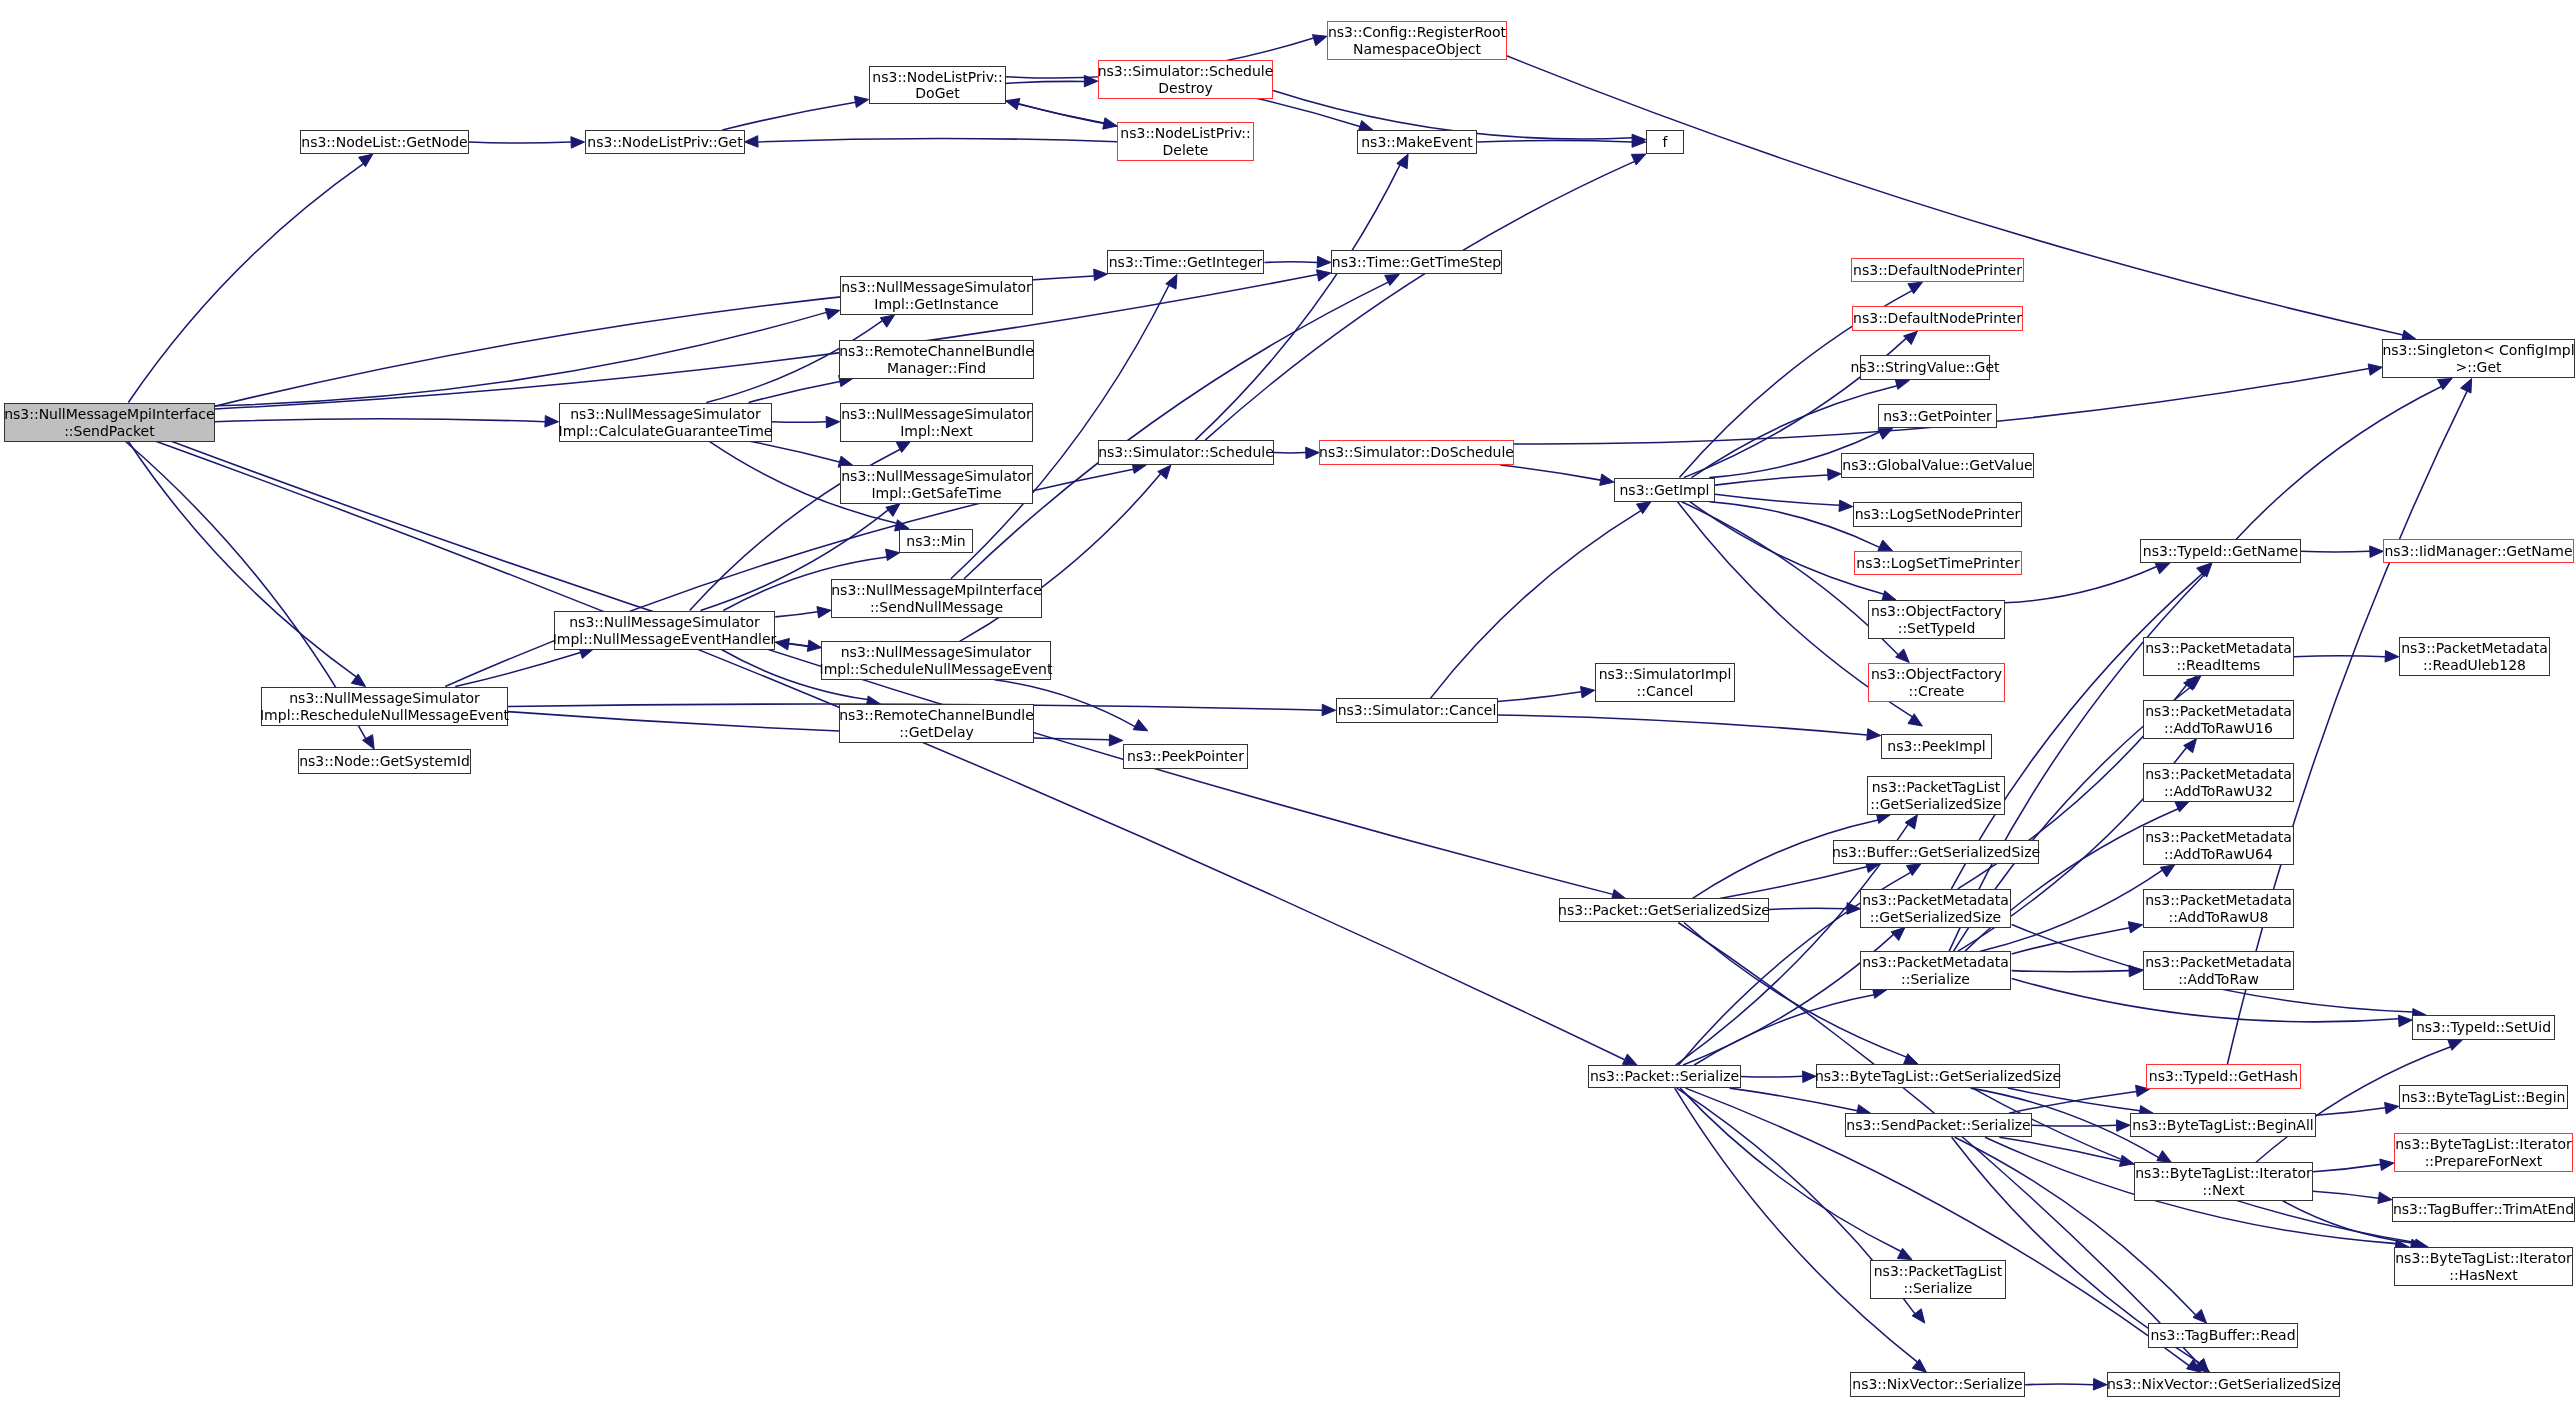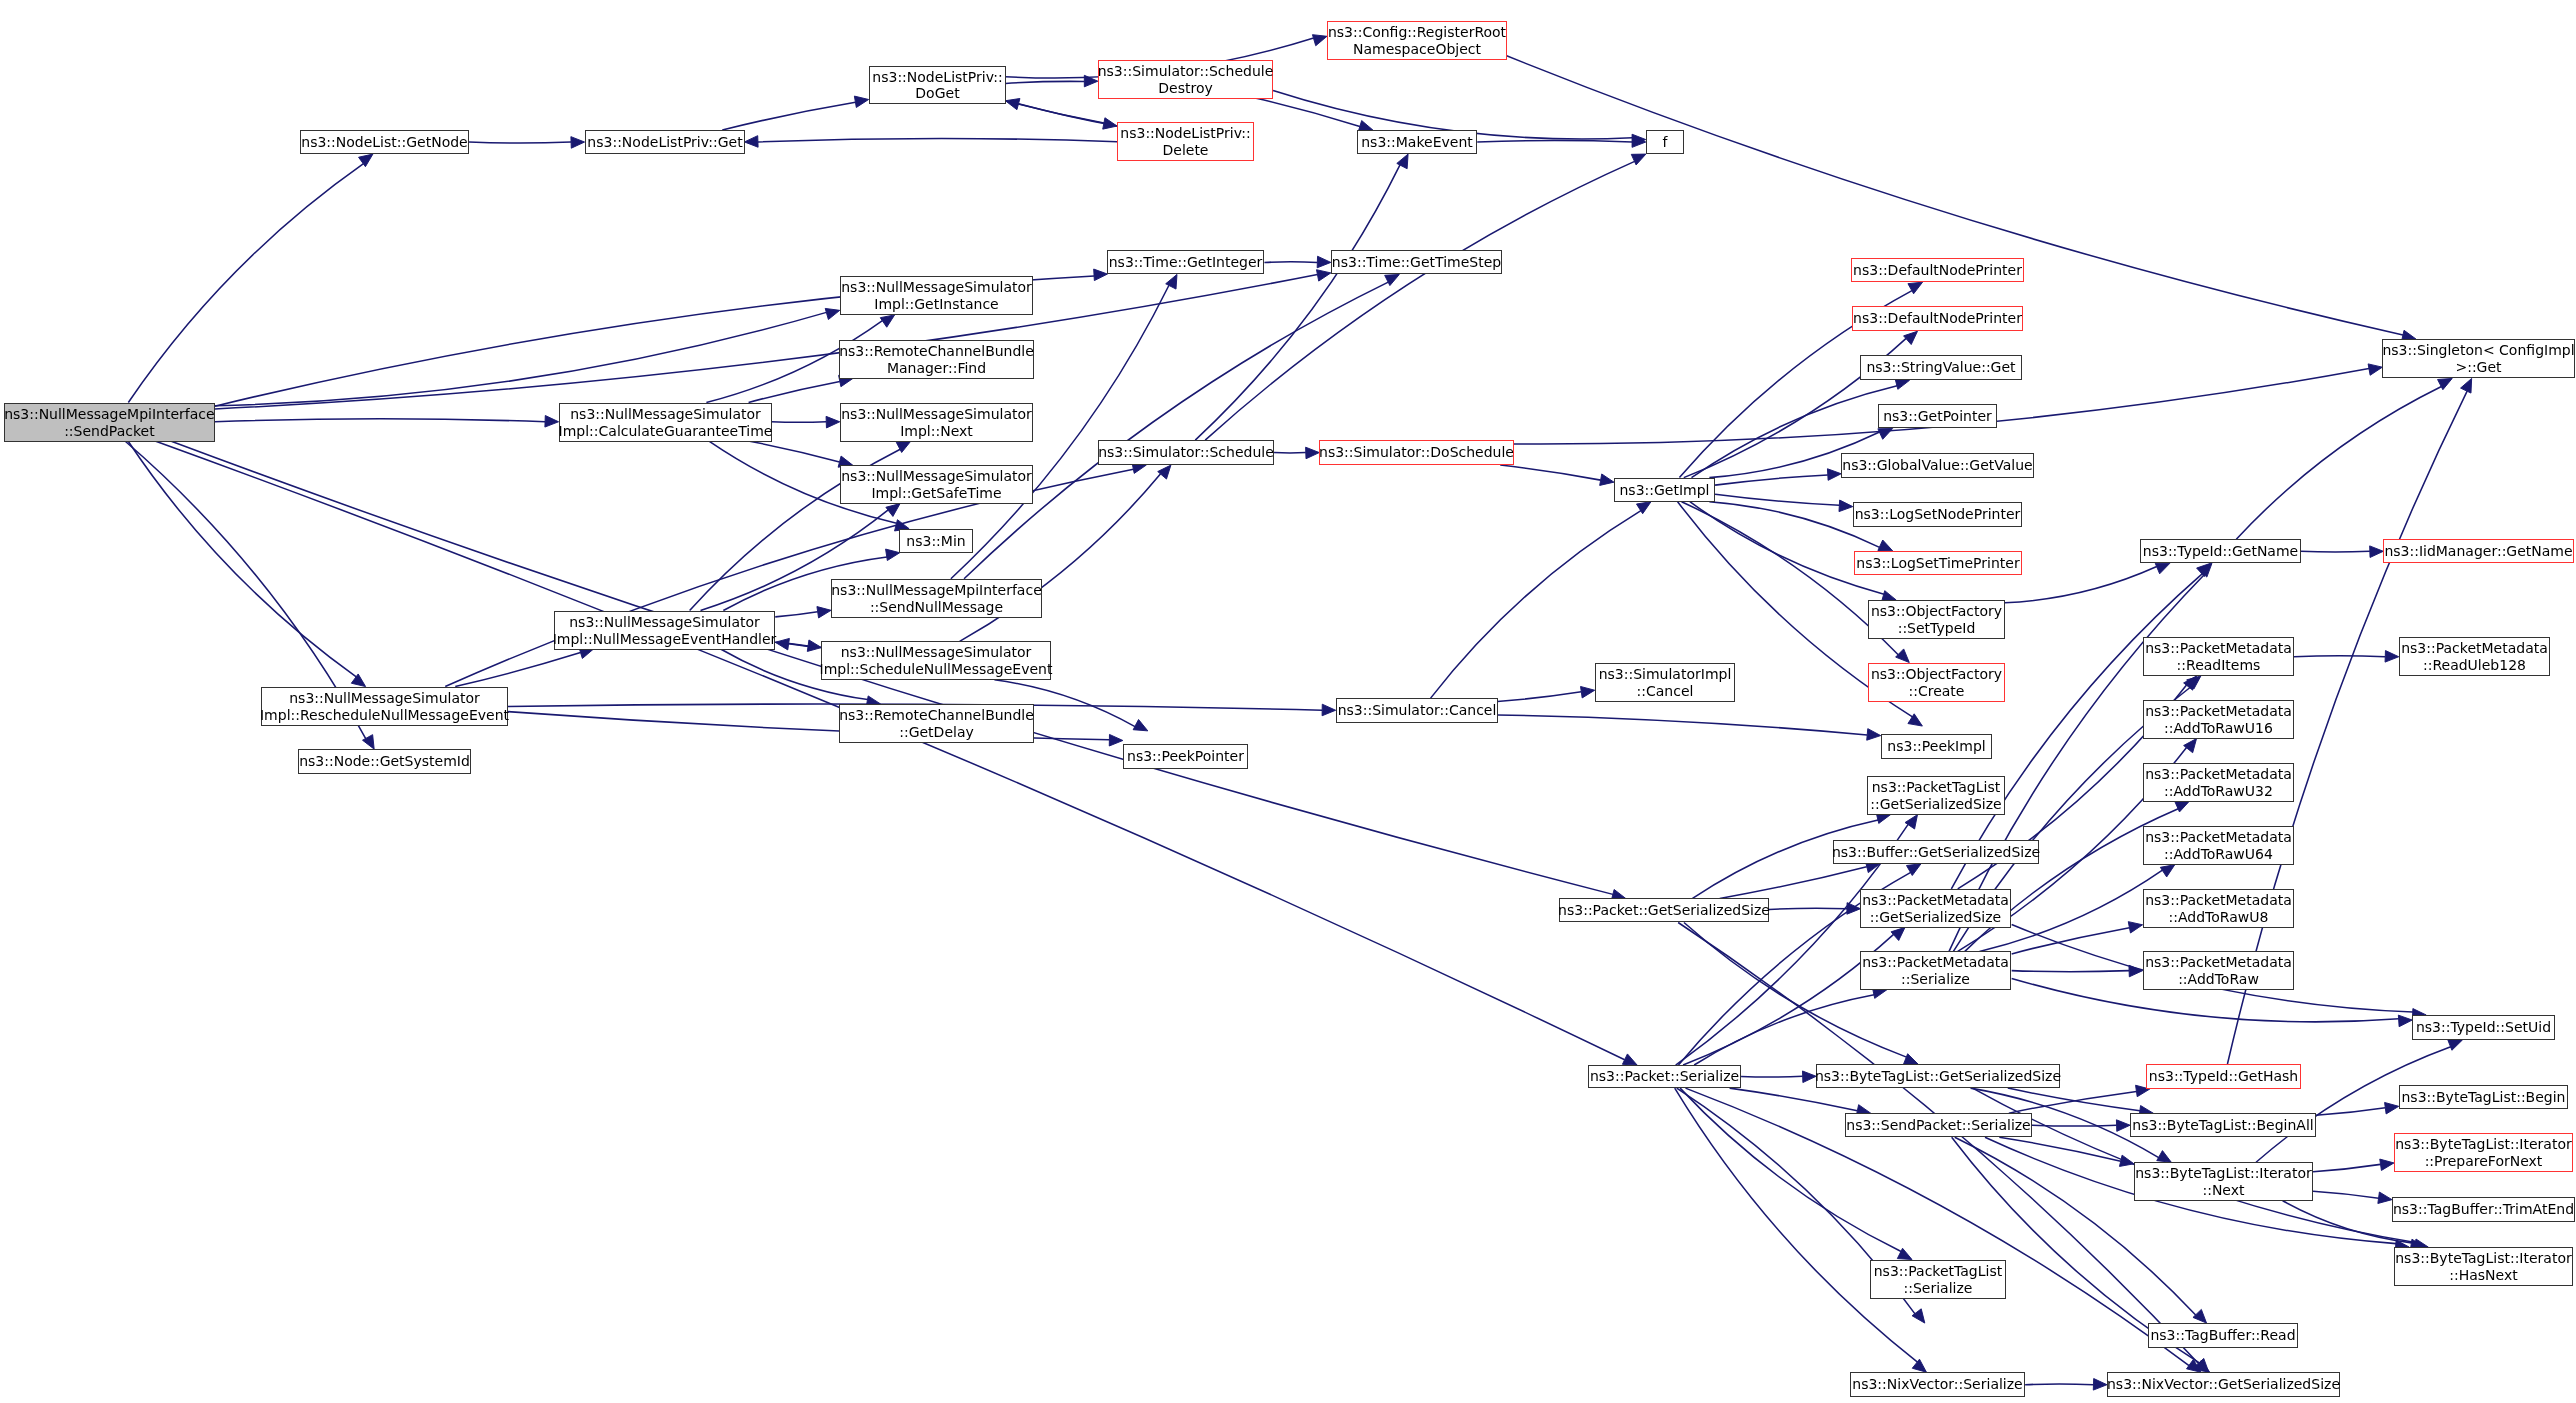--- a/index.html
+++ b/index.html
@@ -275,21 +275,21 @@
       <div class="node" style="left: 298px; top: 749px; width: 173px; height: 25px;">ns3::Node::GetSystemId</div>
       <div class="node" style="left: 1123px; top: 731px; width: 125px; height: 25px; margin-top: 13px;">ns3::PeekPointer</div>
       <div class="node" style="left: 1098px; top: 440px; width: 176px; height: 25px;">ns3::Simulator::Schedule</div>
       <div class="node external" style="left: 1319px; top: 440px; width: 195px; height: 25px;">ns3::Simulator::DoSchedule</div>
       <div class="node" style="left: 1336px; top: 698px; width: 162px; height: 25px;">ns3::Simulator::Cancel</div>
       <div class="node" style="left: 1595px; top: 663px; width: 140px; height: 39px;">ns3::SimulatorImpl
 ::Cancel</div>
       <div class="node" style="left: 1614px; top: 478px; width: 101px; height: 24px;">ns3::GetImpl</div>
       <div class="node external" style="left: 1851px; top: 258px; width: 173px; height: 24px;">ns3::DefaultNodePrinter</div>
       <div class="node external" style="left: 1852px; top: 306px; width: 171px; height: 25px;">ns3::DefaultNodePrinter</div>
-      <div class="node" style="left: 1860px; top: 355px; width: 162px; height: 25px;">ns3::StringValue::Get</div>
+      <div class="node" style="left: 1860px; top: 355px; width: 130px; height: 25px;">ns3::StringValue::Get</div>
       <div class="node" style="left: 1878px; top: 404px; width: 119px; height: 24px;">ns3::GetPointer</div>
       <div class="node" style="left: 1841px; top: 453px; width: 193px; height: 25px;">ns3::GlobalValue::GetValue</div>
       <div class="node" style="left: 1853px; top: 502px; width: 169px; height: 25px;">ns3::LogSetNodePrinter</div>
       <div class="node external" style="left: 1854px; top: 551px; width: 168px; height: 24px;">ns3::LogSetTimePrinter</div>
       <div class="node" style="left: 1868px; top: 600px; width: 137px; height: 39px;">ns3::ObjectFactory
 ::SetTypeId</div>
       <div class="node external" style="left: 1868px; top: 663px; width: 137px; height: 39px;">ns3::ObjectFactory
 ::Create</div>
       <div class="node" style="left: 1881px; top: 726px; width: 111px; height: 25px; margin-top: 8px;">ns3::PeekImpl</div>
       <div class="node" style="left: 2382px; top: 339px; width: 193px; height: 39px;">ns3::Singleton&lt; ConfigImpl

